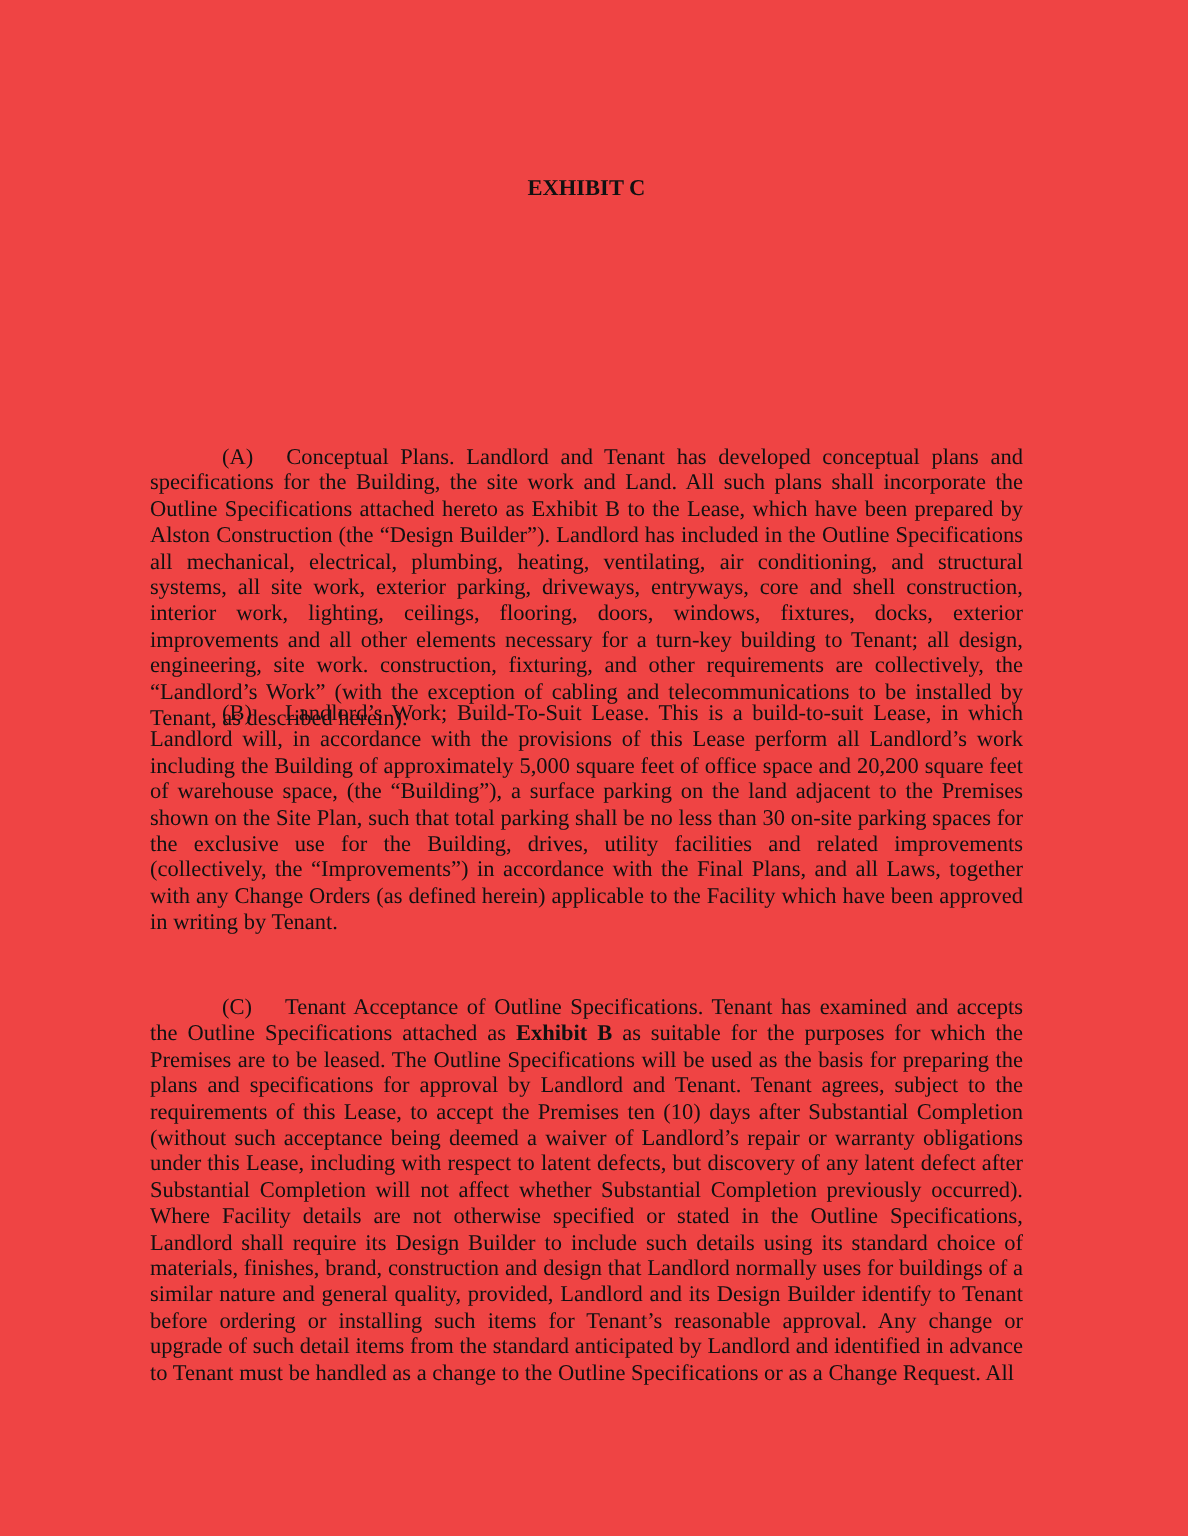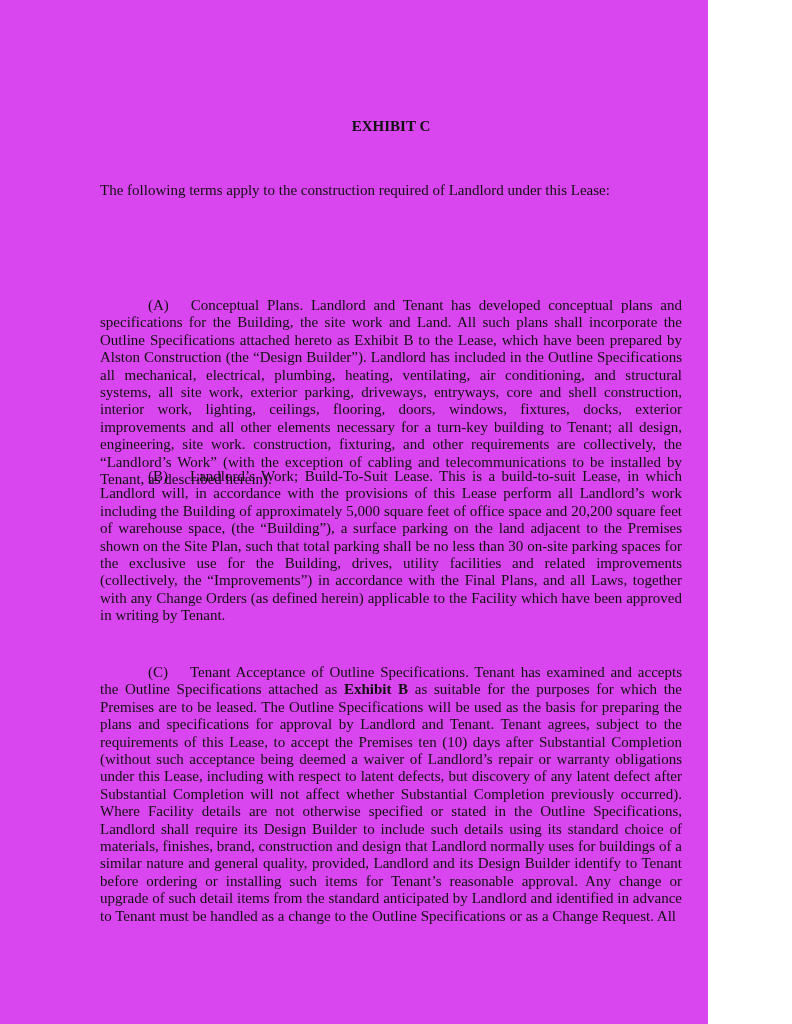--- a/index.html
+++ b/index.html
@@ -1,38 +1,37 @@
 <!DOCTYPE html>
 <html><head>
 <meta charset="utf-8">
 <style>
   html, body { margin: 0; padding: 0; background: #ffffff; }
   body { width: 792px; height: 1024px; position: relative; overflow: hidden; }
   .page {
-    position: absolute; left: 0; top: 0; width: 708px; height: 1024px;
-    background: #d946ef; color: #111111;
+    position: absolute; left: 0; top: 0; width: 792px; height: 1024px;
+    background: #ef4444; color: #111111;
     font-family: "Liberation Serif", "DejaVu Serif", serif;
     font-size: 15px; line-height: 17.4px;
   }
   .abs { position: absolute; }
   .center { left: 100px; width: 582px; text-align: center; font-weight: bold; }
   .block { left: 100px; width: 582px; text-align: justify; text-align-last: left; }
   .ind { text-indent: 48px; }
   b { font-weight: bold; }
   .tab { display: inline-block; width: 22px; }
 </style>
 </head>
 <body>
 
 <div class="page">
 
   <div class="abs center" style="top:118px;">EXHIBIT C</div>
 
 
-  <div class="abs block" style="top:182px; text-align:left;">The following terms apply to the construction required of Landlord under this Lease:</div>
 
 
   <div class="abs block ind" style="top:262px;margin-top:35px;">
     <span>(A)</span><span class="tab"></span><span>Conceptual Plans. Landlord and Tenant has developed conceptual plans and specifications for the Building, the site work and Land.  All such plans shall incorporate the Outline Specifications attached hereto as Exhibit B to the Lease, which have been prepared by Alston Construction (the “Design Builder”).    Landlord has included in the Outline Specifications all mechanical, electrical, plumbing, heating, ventilating, air conditioning, and structural systems, all site work, exterior parking, driveways, entryways, core and shell construction, interior work, lighting, ceilings, flooring, doors, windows, fixtures, docks, exterior improvements and all other elements necessary for a turn-key building to Tenant; all design, engineering, site work. construction, fixturing, and other requirements are collectively, the “Landlord’s Work” (with the exception of cabling and telecommunications to be installed by Tenant, as described herein).</span>
   </div>
 
   <div class="abs block ind" style="top:468px;">
     <span>(B)</span><span class="tab"></span><span>Landlord’s Work; Build-To-Suit Lease.  This is a build-to-suit Lease, in which Landlord will, in accordance with the provisions of this Lease perform all Landlord’s work including the Building of approximately 5,000 square feet of office space and 20,200  square feet of warehouse space, (the “Building”), a surface parking on the land adjacent to the Premises shown on the Site Plan, such that total parking shall be no less than 30 on-site parking spaces for the exclusive use for the Building, drives, utility facilities and related improvements (collectively, the “Improvements”) in accordance with the Final Plans, and all Laws, together with any Change Orders (as defined herein) applicable to the Facility which have been approved in writing by Tenant.</span>
   </div>
 

